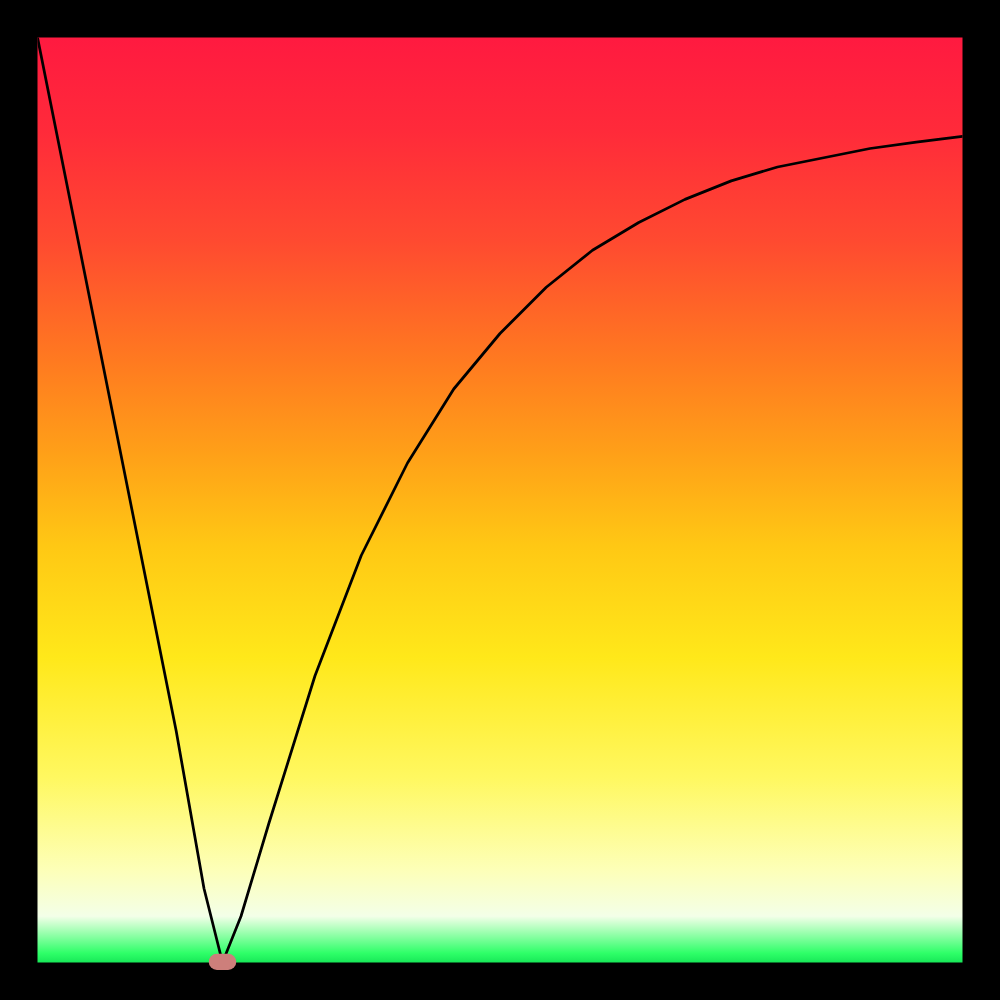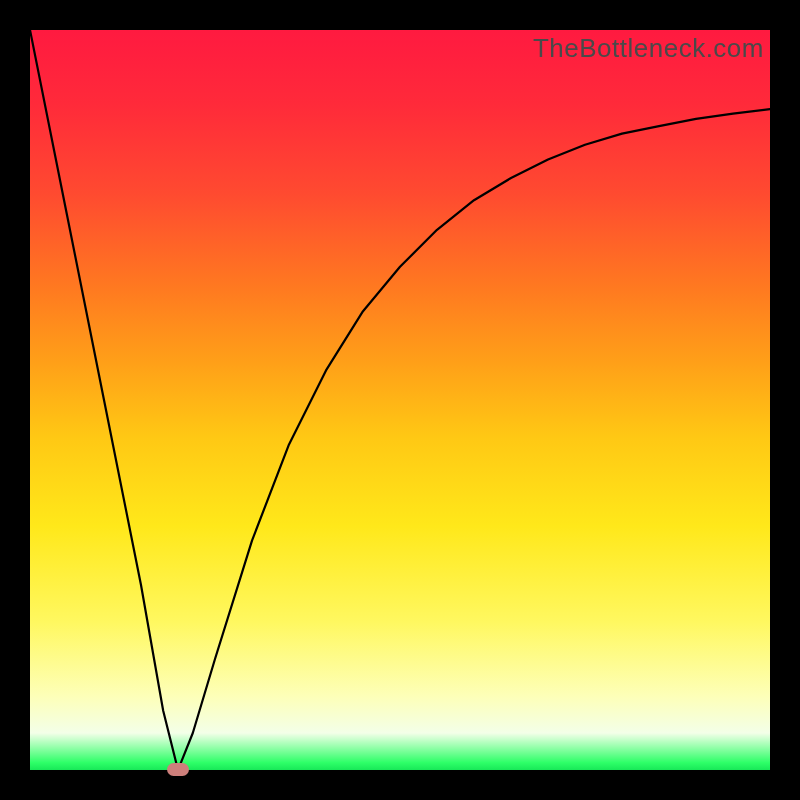--- a/index.html
+++ b/index.html
@@ -63,21 +63,20 @@
     border-radius: 7px;
   }
 </style>
 </head>
 <body>
 
 <div class="frame">
 
   <div class="plot">
 
-    <div class="watermark">TheBottleneck.com</div>
 
     <svg class="curve" viewBox="0 0 740 740" preserveAspectRatio="none">
       <path d="M0.00 0.00 L37.00 185.00 L74.00 370.00 L111.00 555.00 L133.20 680.80 L148.00 740.00 L162.80 703.00 L185.00 629.00 L222.00 510.60 L259.00 414.40 L296.00 340.40 L333.00 281.20 L370.00 236.80 L407.00 199.80 L444.00 170.20 L481.00 148.00 L518.00 129.50 L555.00 114.70 L592.00 103.60 L629.00 96.20 L666.00 88.80 L703.00 83.62 L740.00 79.18 " fill="none" stroke="#000" stroke-width="2.2" stroke-linejoin="round" stroke-linecap="round"></path>
     </svg>
 
     <div class="marker" style="left: 137px; top: 733px; background: rgb(205, 127, 123);"></div>
 
   </div>
 
 </div>

